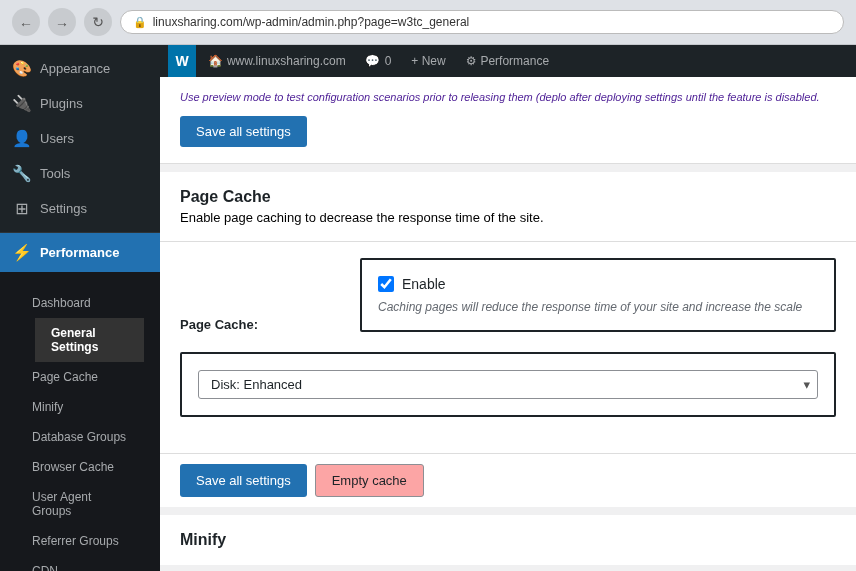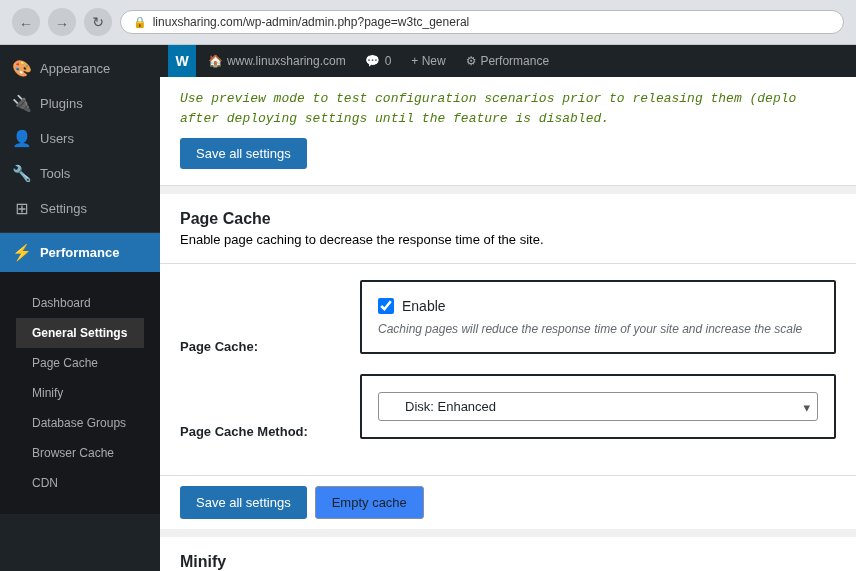--- a/index.html
+++ b/index.html
@@ -14,21 +14,21 @@
 
     
     .wp-body { display: flex; flex: 1; overflow: hidden; }
 
     
     .sidebar { background: #1d2327; width: 160px; flex-shrink: 0; overflow-y: auto; color: #a7aaad; }
     .sidebar-item { display: flex; align-items: center; gap: 8px; padding: 8px 12px; cursor: pointer; font-size: 13px; }
     .sidebar-item .icon { font-size: 16px; width: 20px; text-align: center; }
     .sidebar-section { background: #16181c; padding: 16px; }
     .sidebar-section .sidebar-item { padding-left: 16px; font-size: 12px; }
-    .sidebar-section .sidebar-item.current { background: #333; color: white; font-weight: 600; }
+    .sidebar-section .sidebar-item.current { background: #333; color: white; font-weight: 600; margin-left: 19px; }
     .performance-header { background: #2271b1; color: white; display: flex; align-items: center; gap: 8px; padding: 10px 12px; font-size: 13px; font-weight: 600; }
     .performance-header .icon { font-size: 16px; }
 
     
     .main-content { flex: 1; overflow-y: auto; background: #f0f0f1; }
     .save-btn { background: #2271b1; color: white; border: none; padding: 8px 16px; border-radius: 3px; cursor: pointer; font-size: 13px; margin-top: 10px; display: inline-block; }
     .section-header { padding: 16px 20px; border-bottom: 1px solid #ddd; }
     .section-title { font-size: 16px; font-weight: 600; color: #1d2327; }
     .section-desc { color: #000000; font-size: 13px; margin-top: 4px; }
     .section-body { padding: 16px 20px; }
@@ -41,27 +41,27 @@
     
     .bordered-box { border: 2px solid #1d2327; padding: 16px; border-radius: 2px; }
 
     .checkbox-row { display: flex; align-items: center; gap: 8px; margin-bottom: 8px; }
     .checkbox-row input[type="checkbox"] { width: 16px; height: 16px; }
     .checkbox-label { font-size: 14px; color: #1d2327; }
     .hint-text { color: #646970; font-style: italic; font-size: 12px; margin-top: 4px; }
 
     
     .select-wrap { position: relative; }
-    .styled-select { width: 100%; padding: 6px 30px 6px 26px; border: 1px solid #8c8f94; border-radius: 3px; background: white; font-size: 13px; color: #1d2327; appearance: none; cursor: pointer; }
+    .styled-select { width: 100%; padding: 6px 30px 6px 12px; border: 1px solid #8c8f94; border-radius: 3px; background: white; font-size: 13px; color: #1d2327; appearance: none; cursor: pointer; }
     .select-arrow { position: absolute; right: 8px; top: 50%; transform: translateY(-50%); color: #555; pointer-events: none; }
 
     
     .buttons-row { display: flex; gap: 8px; padding: 10px 20px; background: white; border-top: 1px solid #ddd; }
     .btn-primary { background: #2271b1; color: white; border: none; padding: 8px 16px; border-radius: 3px; cursor: pointer; font-size: 13px; }
-    .btn-secondary { background: #3b82f6; color: #1d2327; border: 1px solid #8c8f94; padding: 8px 16px; border-radius: 3px; cursor: pointer; font-size: 13px; }
+    .btn-secondary { background: #fca5a5; color: #1d2327; border: 1px solid #8c8f94; padding: 8px 16px; border-radius: 3px; cursor: pointer; font-size: 13px; }
   </style>
 </head>
 <body>
 
 <div class="browser-chrome">
   <div class="browser-toolbar">
     <button class="nav-btn">←</button>
     <button class="nav-btn">→</button>
     <button class="nav-btn">↻</button>
     <div class="address-bar">
@@ -115,20 +115,26 @@
       <div class="sidebar-item">
         <span>Minify</span>
       </div>
       <div class="sidebar-item">
         <span>Database Groups</span>
       </div>
       <div class="sidebar-item">
         <span>Browser Cache</span>
       </div>
       <div class="sidebar-item">
+        <span>User Agent Groups</span>
+      </div>
+      <div class="sidebar-item">
+        <span>Referrer Groups</span>
+      </div>
+      <div class="sidebar-item">
         <span>CDN</span>
       </div>
     </div>
   </div>
 
   <div class="main-content">
 
     <div style="background:#1d2327; height:32px; display:flex; align-items:center; padding:0 8px; gap:4px; flex-shrink:0;">
       <div style="background:#0073aa; width:28px; height:32px; display:flex; align-items:center; justify-content:center; color:white; font-weight:bold; font-size:14px;">W</div>
       <div style="display:flex; align-items:center; gap:4px; padding:0 8px; color:#a7aaad; font-size:12px; cursor:pointer;">
@@ -142,21 +148,21 @@
       <div style="display:flex; align-items:flex-start; gap:4px; padding:0 8px; color:#a7aaad; font-size:12px; cursor:pointer;">
         <span>+ New</span>
       </div>
       <div style="display:flex; align-items:center; gap:4px; padding:0 8px; color:#a7aaad; font-size:12px; cursor:pointer;">
         <span>⚙</span>
         <span>Performance</span>
       </div>
     </div>
 
     <div style="background:white; padding:12px 20px 16px; border-bottom:1px solid #ddd;">
-      <p style="color:#4d7c0f; font-size:13px; font-style:italic; line-height:1.5;font-family:Liberation Mono, monospace;">Use preview mode to test configuration scenarios prior to releasing them (deplo after deploying settings until the feature is disabled.</p>
+      <p style="color:#4c1d95; font-size:11px; font-style:italic; line-height:1.5;">Use preview mode to test configuration scenarios prior to releasing them (deplo after deploying settings until the feature is disabled.</p>
       <button class="save-btn" style="margin-top:10px;">Save all settings</button>
     </div>
 
     <div style="height:8px; background:#f0f0f1;"></div>
 
     <div style="background:white;">
       <div class="section-header">
         <h2 class="section-title">Page Cache</h2>
         <p class="section-desc">Enable page caching to decrease the response time of the site.</p>
       </div>
@@ -170,21 +176,20 @@
               <div class="checkbox-row">
                 <input type="checkbox" checked="" id="page-cache-enable" style="">
                 <label for="page-cache-enable" class="checkbox-label">Enable</label>
               </div>
               <p class="hint-text">Caching pages will reduce the response time of your site and increase the scale</p>
             </div>
           </div>
         </div>
 
         <div class="form-row">
-          <div class="form-label">Page Cache Method:</div>
           <div class="form-control">
             <div class="bordered-box">
               <div class="select-wrap">
                 <select class="styled-select">
                   <option selected="">Disk: Enhanced</option>
                   <option>Disk: Basic</option>
                   <option>Opcode: APC</option>
                   <option>Memcached</option>
                 </select>
                 <span class="select-arrow">▾</span>

